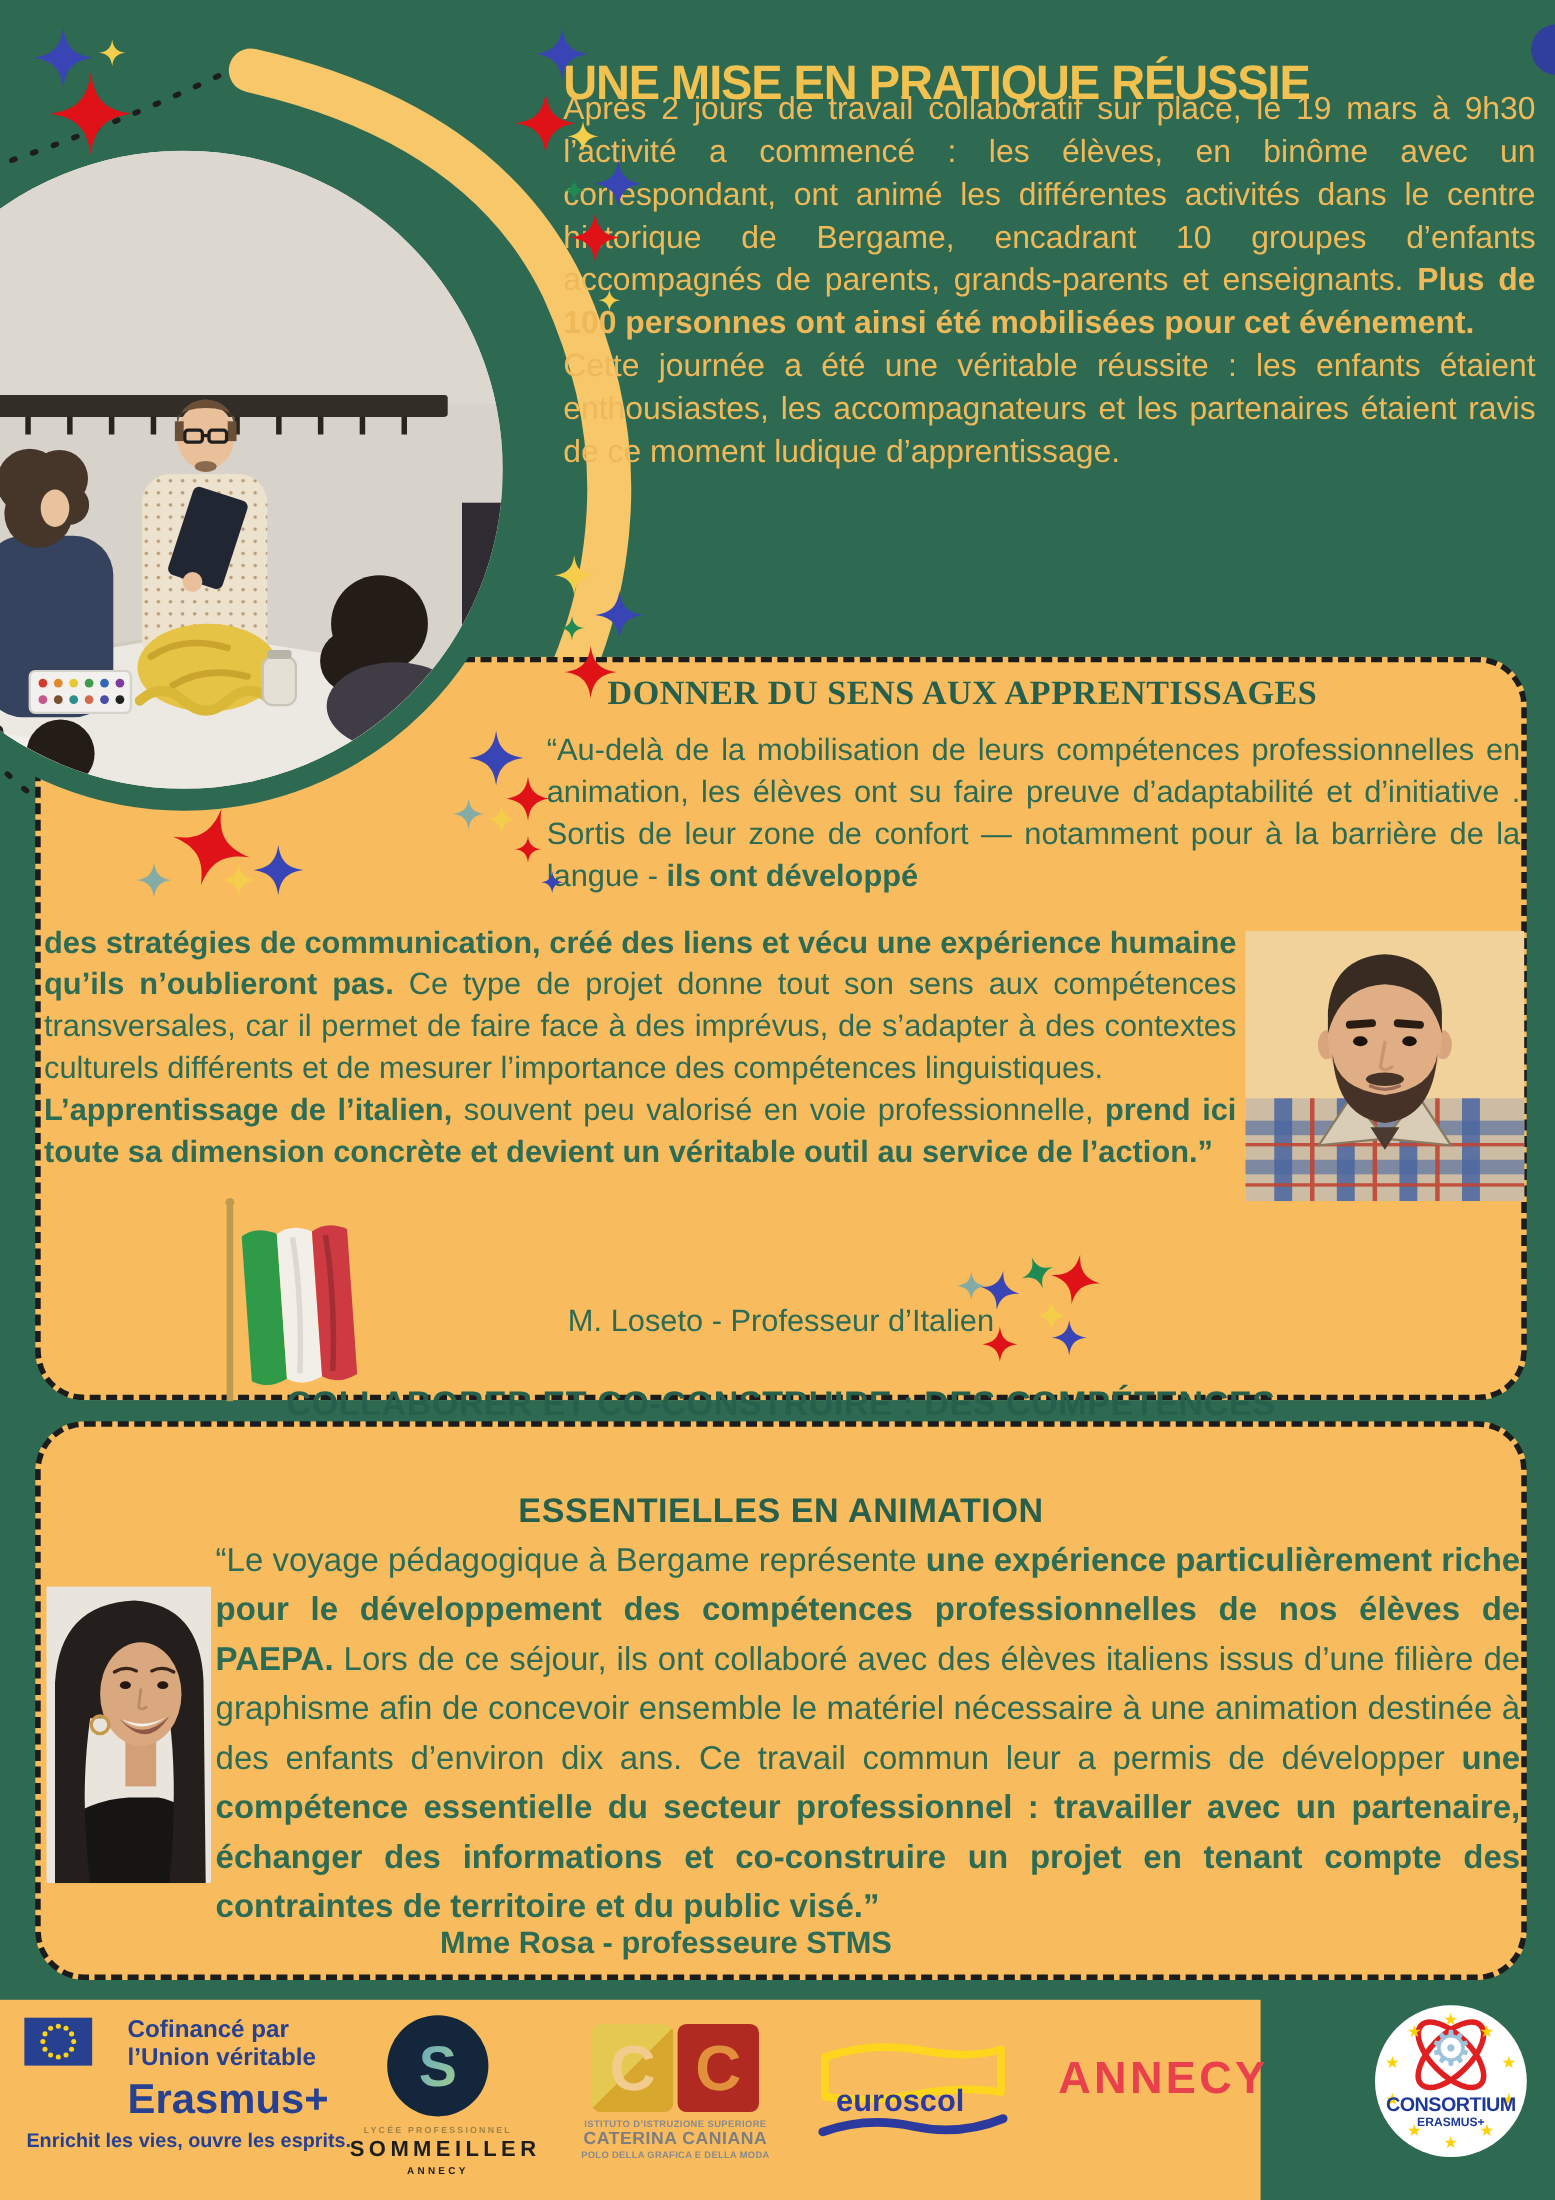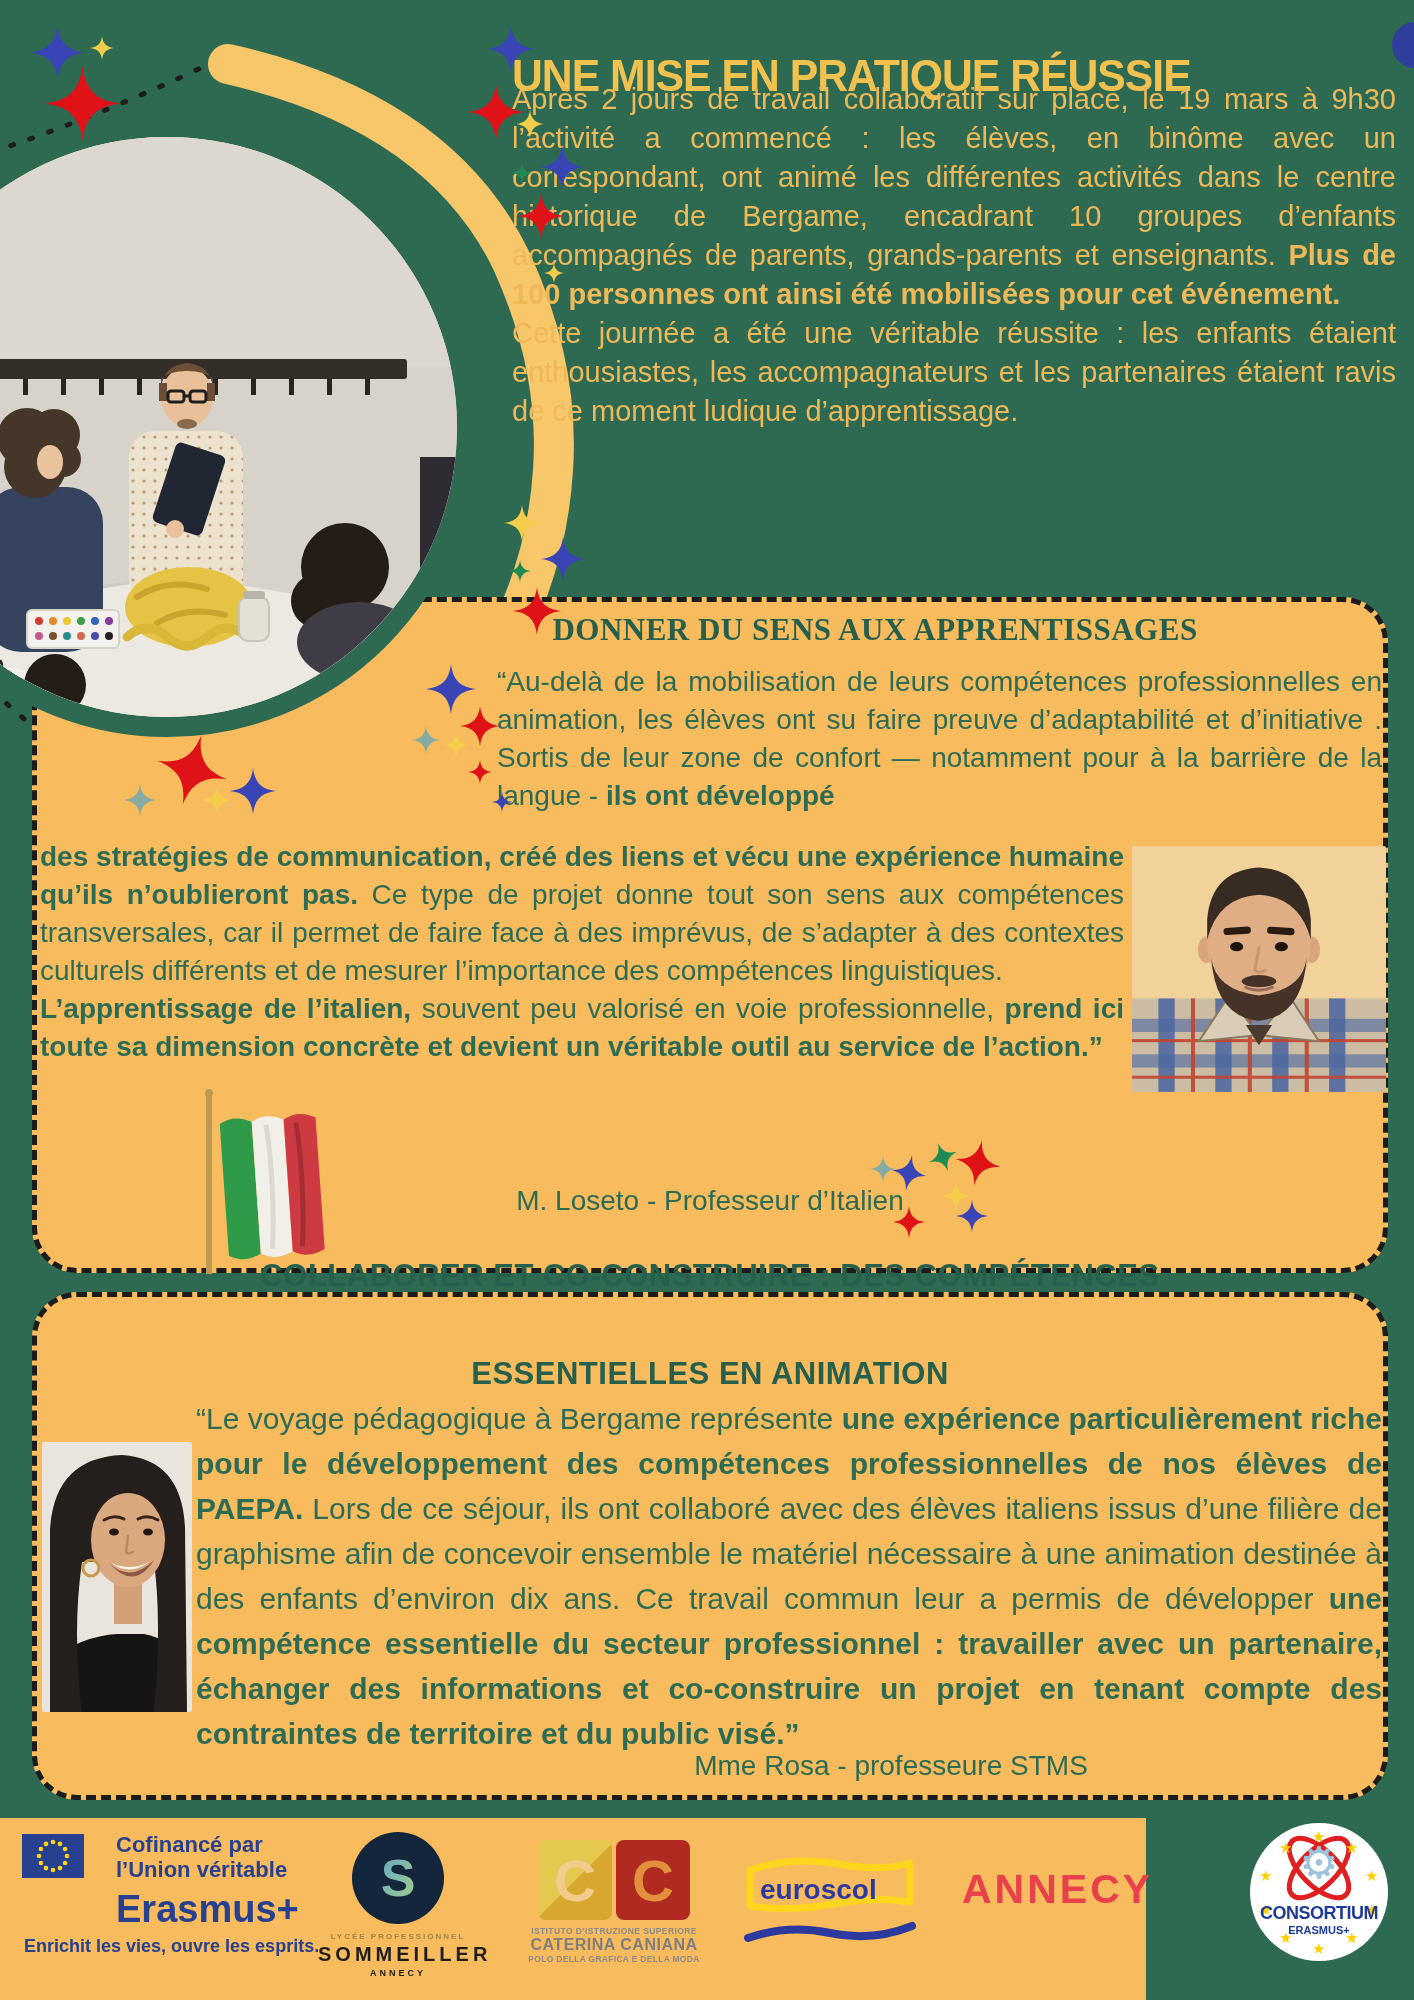--- a/index.html
+++ b/index.html
@@ -29,21 +29,21 @@
   #h-box1{left:370px;top:612px;width:1010px;font-family:Liberation Serif, serif;}
   #h-box2-l1{left:60px;top:1258px;width:1300px;}
   #h-box2-l2{left:60px;top:1356px;width:1300px;}
   .quote{color:#2C6B54;text-align:justify;}
   #q1a{position:absolute;left:497px;top:663px;width:885px;font-size:28px;line-height:38px;}
   #q1b{position:absolute;left:40px;top:838px;width:1342px;font-size:28px;line-height:38px;}
   .portrait-spacer{float:right;width:258px;height:254px;}
   #q2{position:absolute;left:196px;top:1396px;width:1186px;font-size:30px;line-height:45px;}
   .attribution{position:absolute;color:#2C6B54;font-size:28px;}
   #attr1{left:200px;top:1185px;width:1020px;text-align:center;}
-  #attr2{left:400px;top:1750px;width:982px;text-align:center;}
+  #attr2{left:400px;top:1750px;width:982px;text-align:left;font-weight:bold;}
 
   
   .photo-circle{position:absolute;left:-143px;top:117px;width:580px;height:580px;
                 border:20px solid var(--green-bg,#2E6A52);border-radius:50%;
                 overflow:hidden;background:#D7D2CA;}
   
   #portrait1{left:1132px;top:846px;width:254px;height:246px;overflow:hidden;border-radius:2px;}
   #portrait2{left:42px;top:1442px;width:150px;height:270px;overflow:hidden;border-radius:2px;}
   #italy-flag{left:200px;top:1088px;width:152px;height:186px;}
 
@@ -75,21 +75,21 @@
   .caniana{position:absolute;left:526px;top:22px;width:176px;text-align:center;}
   .can-squares{display:flex;gap:4px;justify-content:center;}
   .can-sq{width:74px;height:80px;border-radius:8px;display:flex;align-items:center;
           justify-content:center;font-size:58px;font-weight:700;}
   .can-sq1{background:linear-gradient(135deg,#E5C84F 50%,#D8A72E 50%);color:#F2CC8C;}
   .can-sq2{background:#B02A22;color:#E2903B;}
   .can-l1{margin-top:6px;font-size:8.5px;color:#8A8A8A;font-weight:700;letter-spacing:.4px;}
   .can-name{font-size:16px;color:#7E7E7E;font-weight:700;letter-spacing:.5px;}
   .can-l3{font-size:8.5px;color:#8A8A8A;font-weight:700;letter-spacing:.3px;}
   .euroscol{position:absolute;left:738px;top:36px;width:185px;height:100px;}
-  .euroscol-text{position:absolute;left:22px;top:20px;font-size:28px;font-weight:700;
+  .euroscol-text{position:absolute;left:22px;top:40px;font-size:28px;font-weight:700;
                  color:var(--euroscol-blue,#2B3A9C);}
   .annecy{position:absolute;left:962px;top:48px;font-size:41px;font-weight:700;
           letter-spacing:3px;color:var(--annecy-red,#E8414B);}
   .consortium{position:absolute;left:1250px;top:5px;width:138px;height:138px;border-radius:50%;
               background:#FFFFFF;overflow:hidden;}
   .cstar{position:absolute;font-size:15px;color:#FFD000;font-weight:400;line-height:1;}
   .cons-name{position:absolute;left:0;top:80px;width:138px;text-align:center;font-size:18px;
              font-weight:700;color:#1E3A99;letter-spacing:-.5px;}
   .cons-sub{position:absolute;left:0;top:101px;width:138px;text-align:center;font-size:11px;
             font-weight:700;color:#1E3A99;}

